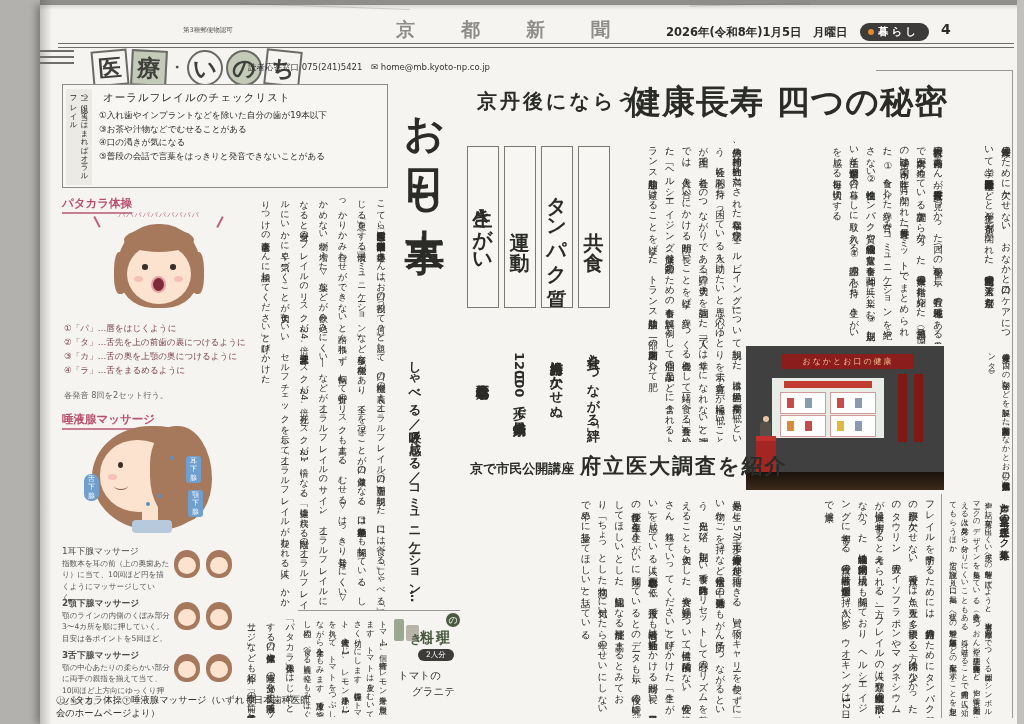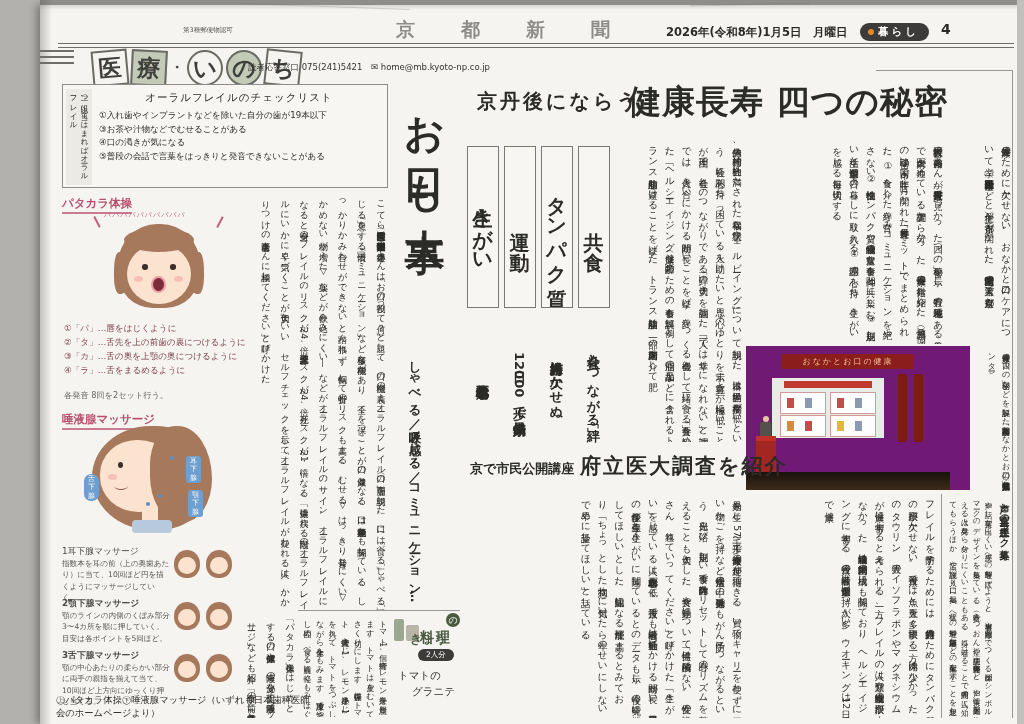--- a/index.html
+++ b/index.html
@@ -61,31 +61,31 @@
     <div class="tile" style="transform:rotate(6deg);">ち</div>
   </div>
   <div class="abs" style="left:248px; top:62px; font-size:8.5px; color:#333;">読者応答窓口 075(241)5421　✉ home@mb.kyoto-np.co.jp</div>
 
   <div class="vrule" style="left:1012px; top:70px; height:648px;"></div>
   <div class="rule" style="left:876px; top:70px; width:136px; border-top-color:#9a9894;"></div>
   <div class="right-strip"></div>
 
   <div class="abs chkbox" style="left:62px; top:84px; width:324px; height:102px;">
     <div class="v abs" style="left:3px; top:4px; height:94px; width:22px; font-size:7.5px; background:#eceae5; padding:1px 2px; line-height:11px;">二つ以上に当てはまればオーラルフレイル</div>
-    <div class="abs" style="left:40px; top:6px; width:272px; text-align:center; font-size:10.5px; letter-spacing:1px;">オーラルフレイルのチェックリスト</div>
+    <div class="abs" style="left:40px; top:6px; width:272px; text-align:left; font-size:10.5px; letter-spacing:1px;">オーラルフレイルのチェックリスト</div>
     <div class="abs" style="left:36px; top:24px; font-size:8.6px; line-height:1.58;">
       <div>①入れ歯やインプラントなどを除いた自分の歯が19本以下</div>
       <div>③お茶や汁物などでむせることがある</div>
       <div>④口の渇きが気になる</div>
       <div>⑤普段の会話で言葉をはっきりと発音できないことがある</div>
     </div>
   </div>
 
   <div class="abs pinkhead" style="left:62px; top:196px;">パタカラ体操</div>
-  <div class="abs" style="left:104px; top:210px; width:110px; font-size:7px; color:#c06080; letter-spacing:1px;">パパパパパパパパパパ</div>
+  <div class="abs" style="left:104px; top:210px; width:110px; text-align:center; font-size:7px; color:#c06080; letter-spacing:1px;">パパパパパパパパパパ</div>
   <div class="abs" style="left:96px; top:216px; width:1.5px; height:12px; background:#c06080; transform:rotate(-28deg);"></div>
   <div class="abs" style="left:219px; top:216px; width:1.5px; height:12px; background:#c06080; transform:rotate(28deg);"></div>
   <div class="abs">
     <div class="abs" style="left:118px; top:224px; width:82px; height:84px; background:#a6795c; border-radius:48% 48% 42% 42%;"></div>
     <div class="abs" style="left:127px; top:244px; width:64px; height:60px; background:#fbe3d0; border-radius:50%;"></div>
     <div class="abs" style="left:124px; top:228px; width:70px; height:24px; background:#a6795c; border-radius:50%;"></div>
     <div class="abs" style="left:114px; top:252px; width:13px; height:42px; background:#a6795c; border-radius:40%;"></div>
     <div class="abs" style="left:191px; top:252px; width:13px; height:42px; background:#a6795c; border-radius:40%;"></div>
     <div class="abs" style="left:142px; top:264px; width:5.5px; height:5.5px; background:#3d2f28; border-radius:50%;"></div>
     <div class="abs" style="left:170px; top:264px; width:5.5px; height:5.5px; background:#3d2f28; border-radius:50%;"></div>
@@ -150,21 +150,21 @@
   <div class="keybox" style="left:467px; top:146px;">生きがい</div>
   <div class="keysub" style="left:578px; top:316px;">社会とつながる「絆」</div>
   <div class="keysub" style="left:541px; top:316px;">筋力維持に欠かせぬ</div>
   <div class="keysub" style="left:504px; top:316px;">1日2000歩で健康効果</div>
   <div class="keysub" style="left:467px; top:316px;">心血管病死亡率低く</div>
 
   <div class="v abs" style="left:950px; top:140px; width:64px; height:204px; font-size:9.5px; line-height:16.8px;">健康長寿のために欠かせない、おなかと口のケアについて学ぶ市民公開講座（伏見医師会などと主催）が京都市で開かれた。腸内細菌研究の第一人者で京都府立</div>
   <div class="v abs" style="left:748px; top:140px; width:198px; height:204px; font-size:9.5px; line-height:16.8px;">医科大教授の内藤裕二さんが「京丹後長寿研究で見つかった四つの秘密」を示し、有数の長寿地域である京丹後市で府医大が進めている調査から分かった、健康長寿の指針を紹介した。（相見慎）　「四つの秘密」は同市で昨年6月に開かれた「世界長寿サミット」でまとめられた。①食を介した絆を育みコミュニケーションを絶やさない②植物性タンパク質や食物繊維の豊富な食事を仲間と共に楽しむ③規則正しい生活と運動習慣を日々の暮らしに取り入れる④感謝の心を持ち、生きがいを感じる毎日を大切にする。</div>
   <div class="v abs" style="left:621px; top:140px; width:124px; height:302px; font-size:9.5px; line-height:16.8px;">身体的、精神的、社会的に満たされた幸福な状態「ウェルビーイング」について説明した。日本は世界的に幸福度が低いという。社会に関心を持ち、困っている人を助けたいと思う心のゆとりを示す「寛容さ」が極端に低いことが理由で、社会とのつながりである「絆」の大切さを強調した。「一人では幸せになれない」と強調。京丹後では、人付き合いにかける時間が長いことを挙げ、絆をつくる機会として一緒に食べる「共食」を勧めた。「ヘルシーエイジング（健康な加齢）」のための食事も解説。一例として油脂の加工品などに含まれるトランス脂肪酸を避けることを挙げた。トランス脂肪酸は、一部の腸内細菌を介して肥</div>
 
-  <div class="abs" style="left:746px; top:346px; width:224px; height:144px; background:#701a75; overflow:hidden;">
+  <div class="abs" style="left:746px; top:346px; width:198px; height:144px; background:#404040; overflow:hidden;">
     <div class="abs" style="left:36px; top:8px; width:132px; height:15px; background:#8c1d1d; color:#f2c392; font-size:8px; letter-spacing:2px; text-align:center; line-height:15px;">おなかとお口の健康</div>
     <div class="abs" style="left:26px; top:32px; width:112px; height:60px; background:#e8ece6;">
       <div class="abs" style="left:12px; top:3px; width:88px; height:7px; background:#c23b30;"></div>
       <div class="abs" style="left:8px; top:14px; width:44px; height:20px; background:#fff; border:1px solid #d49a9a;">
           <div class="abs" style="left:6px; top:5px; width:7px; height:10px; background:#c84b4b;"></div>
           <div class="abs" style="left:24px; top:5px; width:7px; height:10px; background:#8a9ab0;"></div>
         </div>
       <div class="abs" style="left:58px; top:14px; width:44px; height:20px; background:#fff; border:1px solid #d49a9a;">
           <div class="abs" style="left:6px; top:5px; width:7px; height:10px; background:#c84b4b;"></div>
           <div class="abs" style="left:24px; top:5px; width:7px; height:10px; background:#8a9ab0;"></div>

